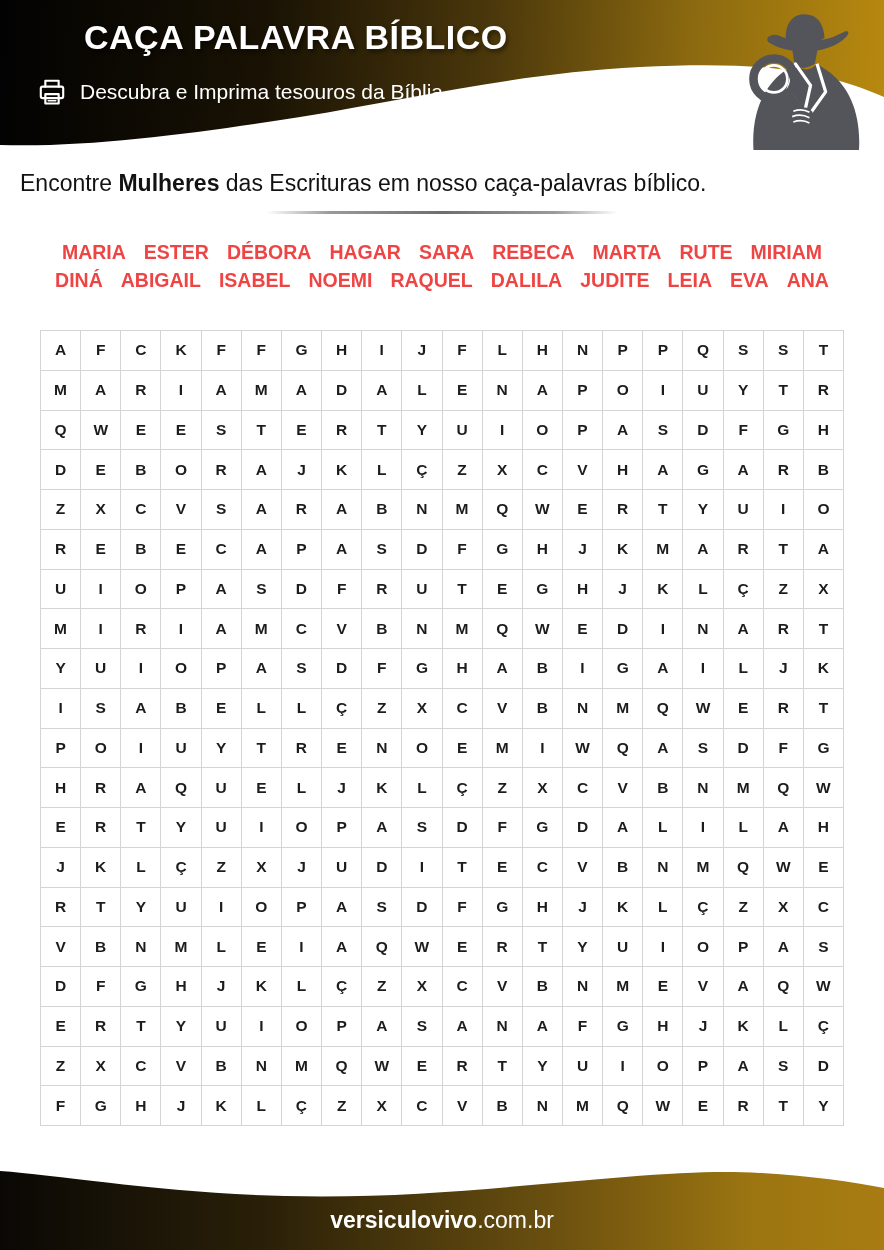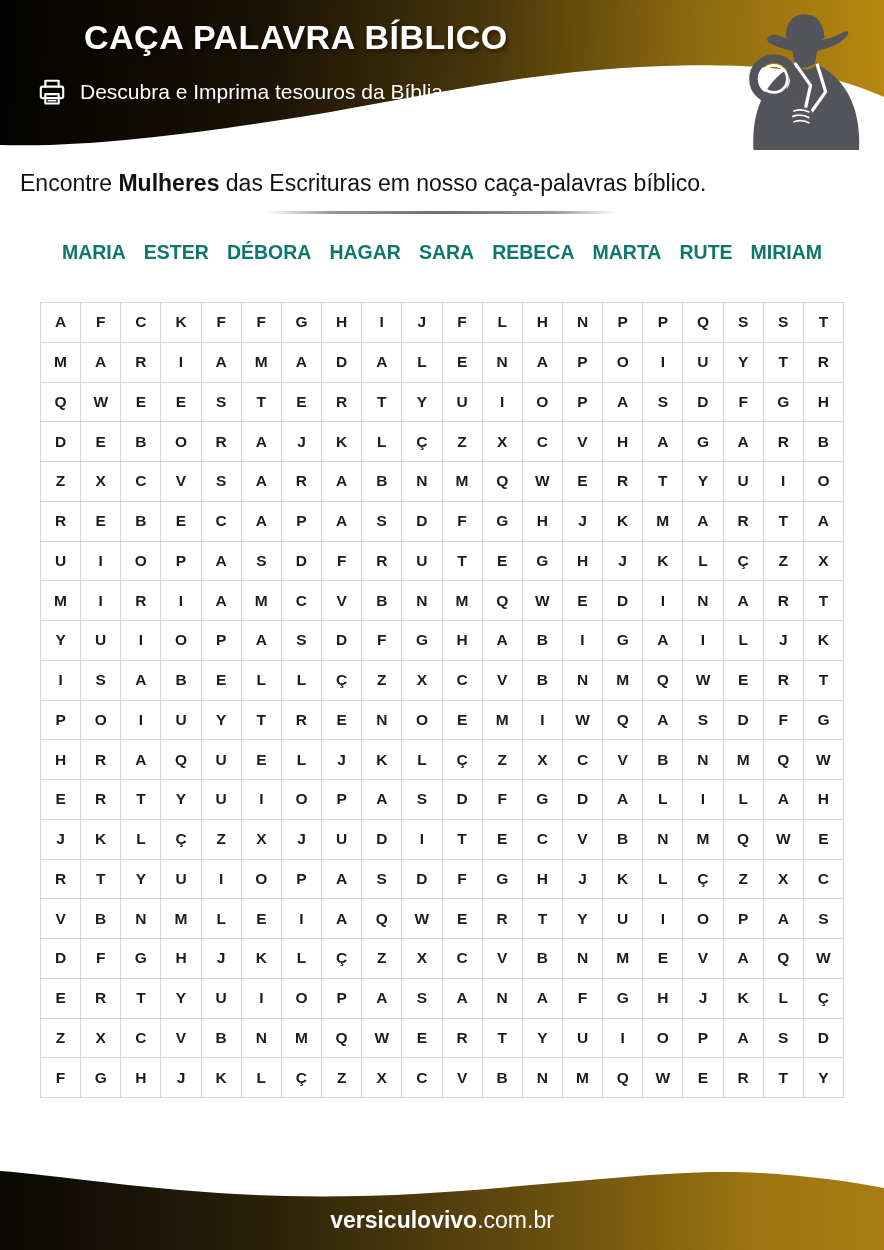--- a/index.html
+++ b/index.html
@@ -18,21 +18,21 @@
   .subtitle { color:#ffffff; font-size:21px; }
   .detective { position:absolute; right:8px; top:10px; width:146px; height:140px; z-index:3; }
 
   
   .instruction { margin:12px 20px 0; font-size:23px; color:#121212; }
   .instruction b { font-weight:bold; }
   .divider { width:352px; height:3px; margin:14px auto 0; border-radius:2px;
     background:linear-gradient(90deg, rgba(130,130,130,0) 0%, #9a9a9a 18%, #6e6e6e 50%, #9a9a9a 82%, rgba(130,130,130,0) 100%); }
 
   
-  .words { margin-top:24px; text-align:center; color:#0f766e; font-weight:bold; font-size:19.5px; }
+  .words { margin-top:24px; text-align:center; color:#ef4444; font-weight:bold; font-size:19.5px; }
   .words-row { line-height:28px; }
   .word { margin:0 9px; white-space:nowrap; }
 
   
   .grid { margin:36px 40px 0; width:804px; display:grid;
     grid-template-columns:repeat(20, 1fr); grid-auto-rows:39.75px;
     border-top:1px solid #d4d4d4; border-left:1px solid #d4d4d4; background:#fff; }
   .cell { border-right:1px solid #d4d4d4; border-bottom:1px solid #d4d4d4;
     display:flex; align-items:center; justify-content:center;
     font-size:15.5px; font-weight:bold; color:#1c1c1c; }
@@ -91,20 +91,21 @@
       <path d="M51,94 q8,-3 15,1 M50,99 q8,-3 16,1 M51,104 q8,-3 15,1" stroke="#ffffff" stroke-width="1.6" fill="none"></path>
     </svg>
   </div>
 
   <p class="instruction"><span>Encontre </span><b>Mulheres</b><span> das Escrituras em nosso caça-palavras bíblico.</span></p>
 
   <div class="divider"></div>
 
   <div class="words">
     <div class="words-row"><span class="word">MARIA</span><span class="word">ESTER</span><span class="word">DÉBORA</span><span class="word">HAGAR</span><span class="word">SARA</span><span class="word">REBECA</span><span class="word">MARTA</span><span class="word">RUTE</span><span class="word">MIRIAM</span></div>
+    <div class="words-row"><span class="word">DINÁ</span><span class="word">ABIGAIL</span><span class="word">ISABEL</span><span class="word">NOEMI</span><span class="word">RAQUEL</span><span class="word">DALILA</span><span class="word">JUDITE</span><span class="word">LEIA</span><span class="word">EVA</span><span class="word">ANA</span></div>
   </div>
 
   <div class="grid">
       <div class="cell">A</div>
       <div class="cell">F</div>
       <div class="cell">C</div>
       <div class="cell">K</div>
       <div class="cell">F</div>
       <div class="cell">F</div>
       <div class="cell">G</div>

